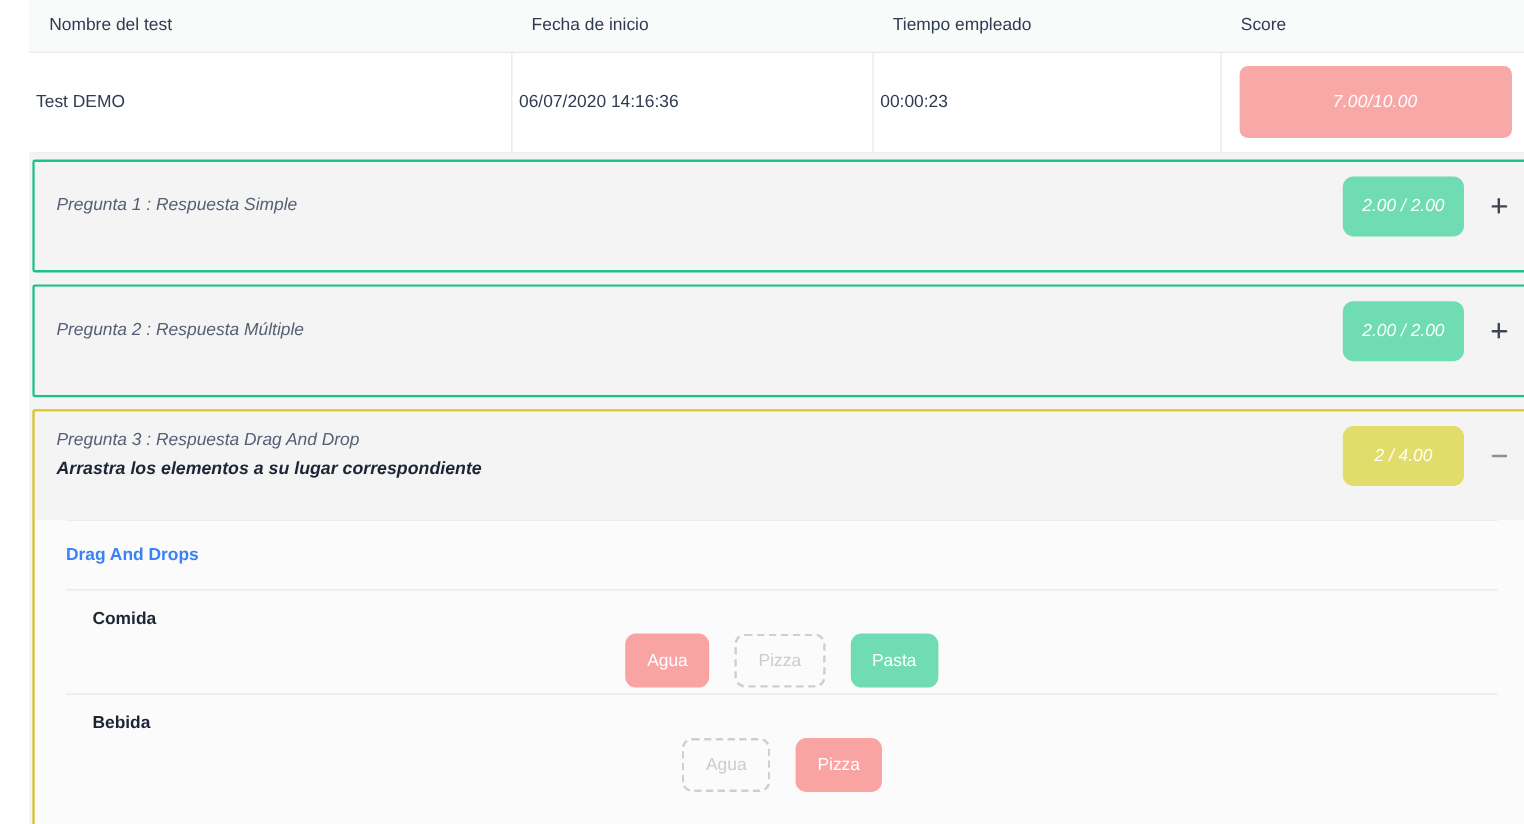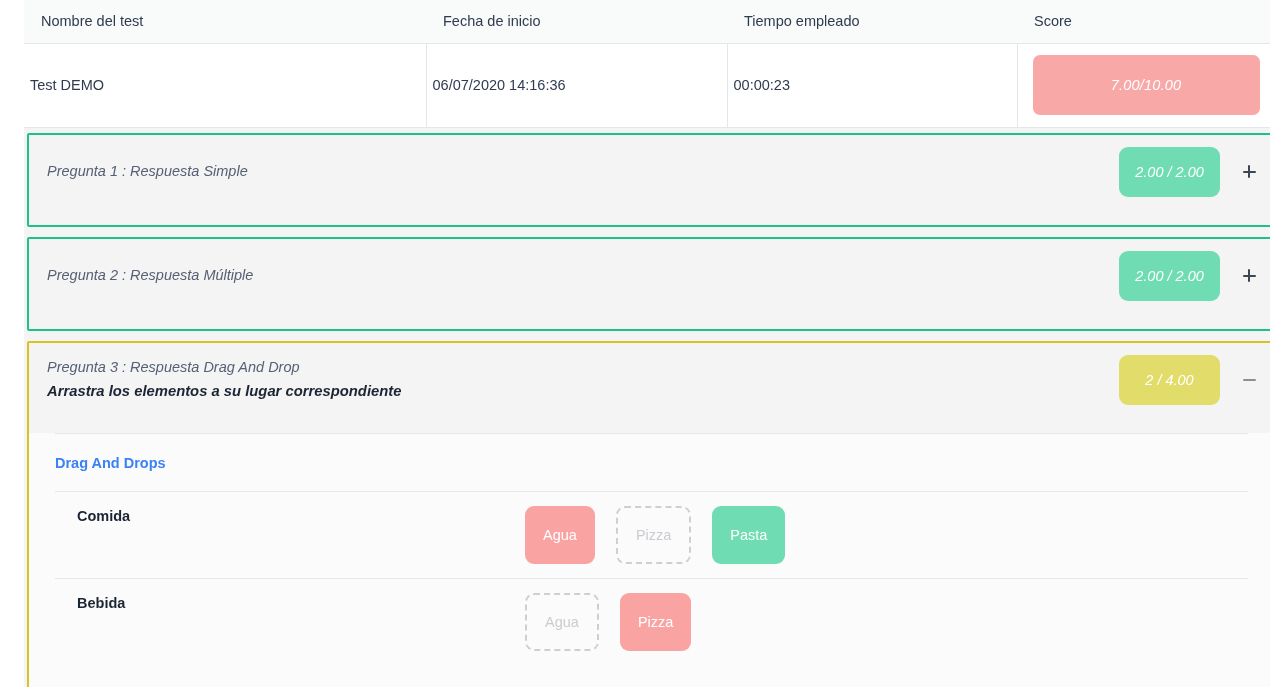--- a/index.html
+++ b/index.html
@@ -166,20 +166,21 @@
     color: #3b82f6;
     padding: 21px 0 20px 0;
     border-top: 1px solid #e7e7e7;
   }
   .dd-row {
     display: flex;
     align-items: center;
     border-top: 1px solid #e7e7e7;
     min-height: 87px;
     position: relative;
+    flex-direction: column;
   }
   .dd-label {
     flex: 0 0 auto;
     width: 470px;
     align-self: flex-start;
     padding-top: 16px;
     padding-left: 22px;
     font-size: 14.5px;
     font-weight: 700;
     color: #1c2534;
@@ -188,21 +189,21 @@
     flex: 1 1 auto;
     display: flex;
     align-items: center;
     gap: 21px;
     padding-left: 0;
   }
   .chip {
     display: flex;
     align-items: center;
     justify-content: center;
-    height: 58px;
+    height: 45px;
     padding: 0 18px;
     min-width: 69px;
     border-radius: 9px;
     font-size: 14.5px;
     color: #ffffff;
   }
   .chip.correct   { background: #6fdcb3; }
   .chip.incorrect { background: #f9a3a3; }
   .chip.slot {
     background: transparent;

